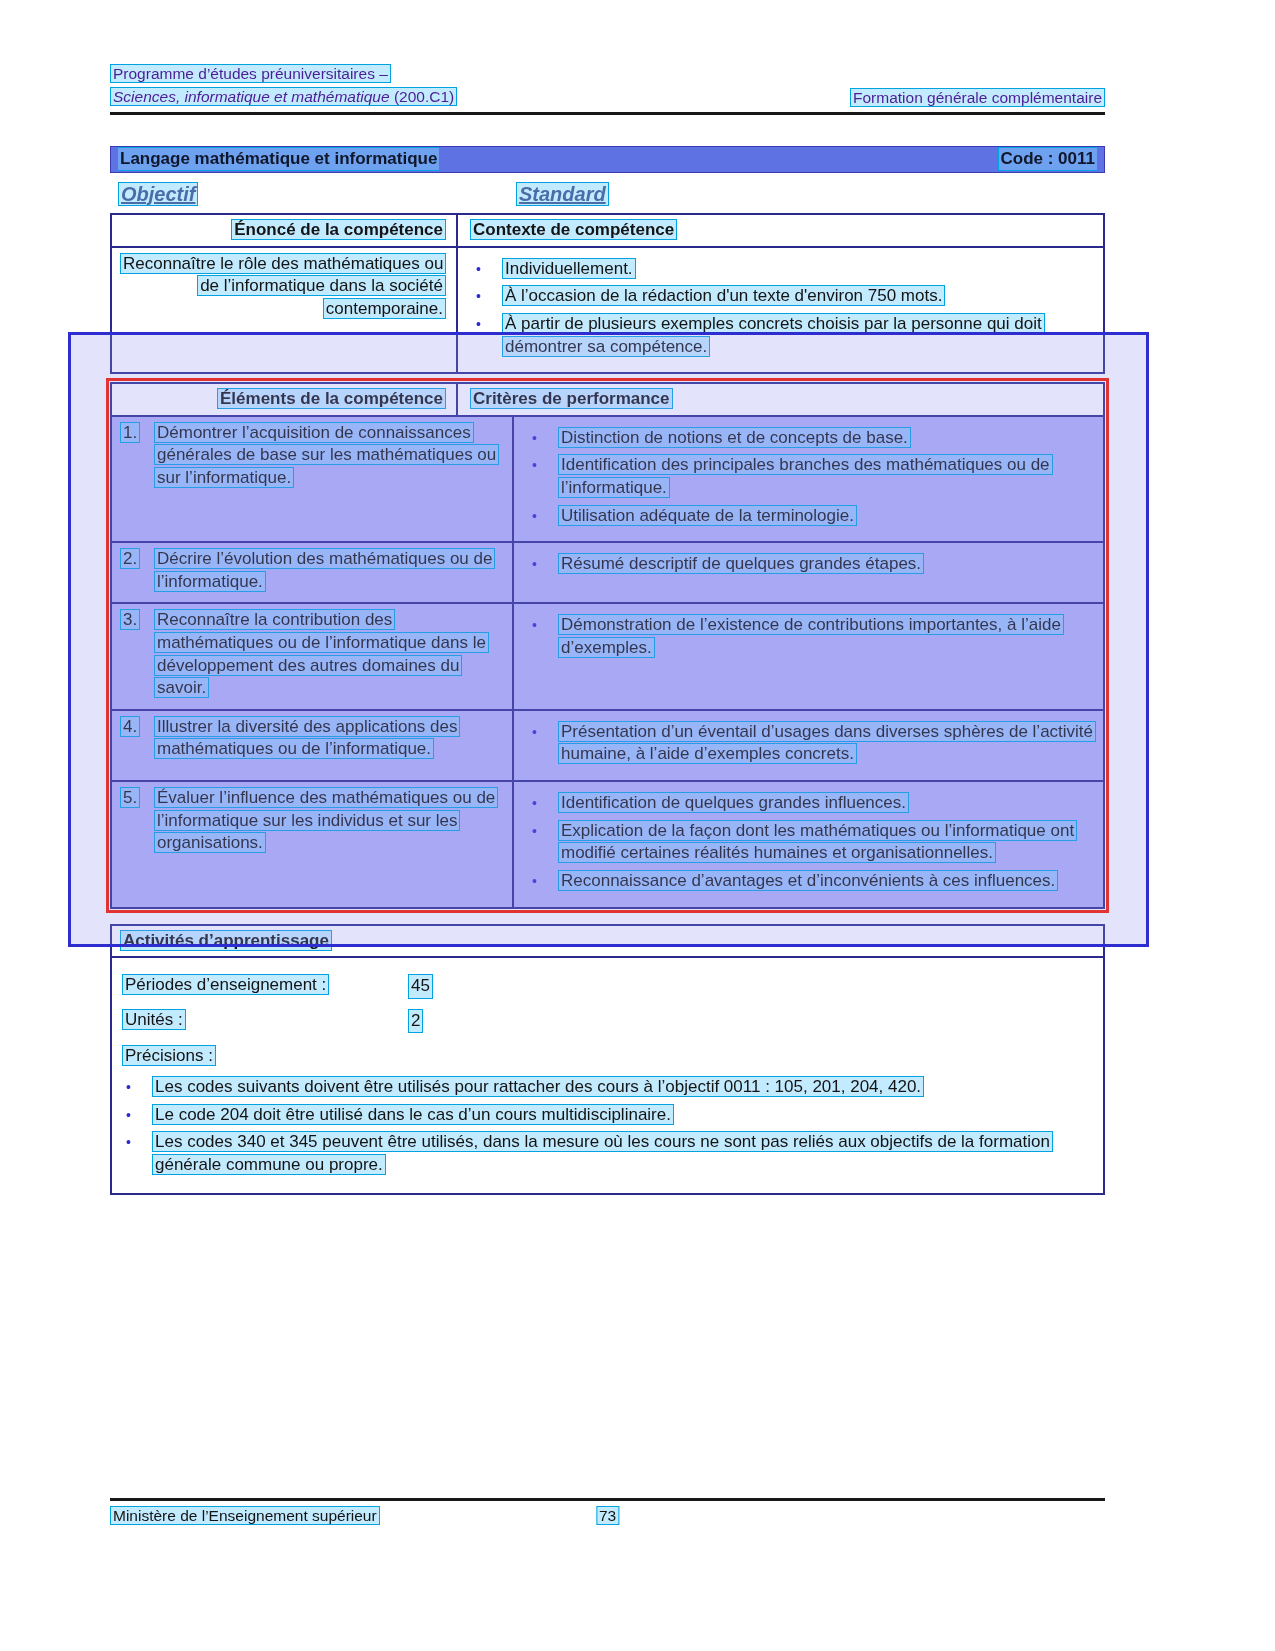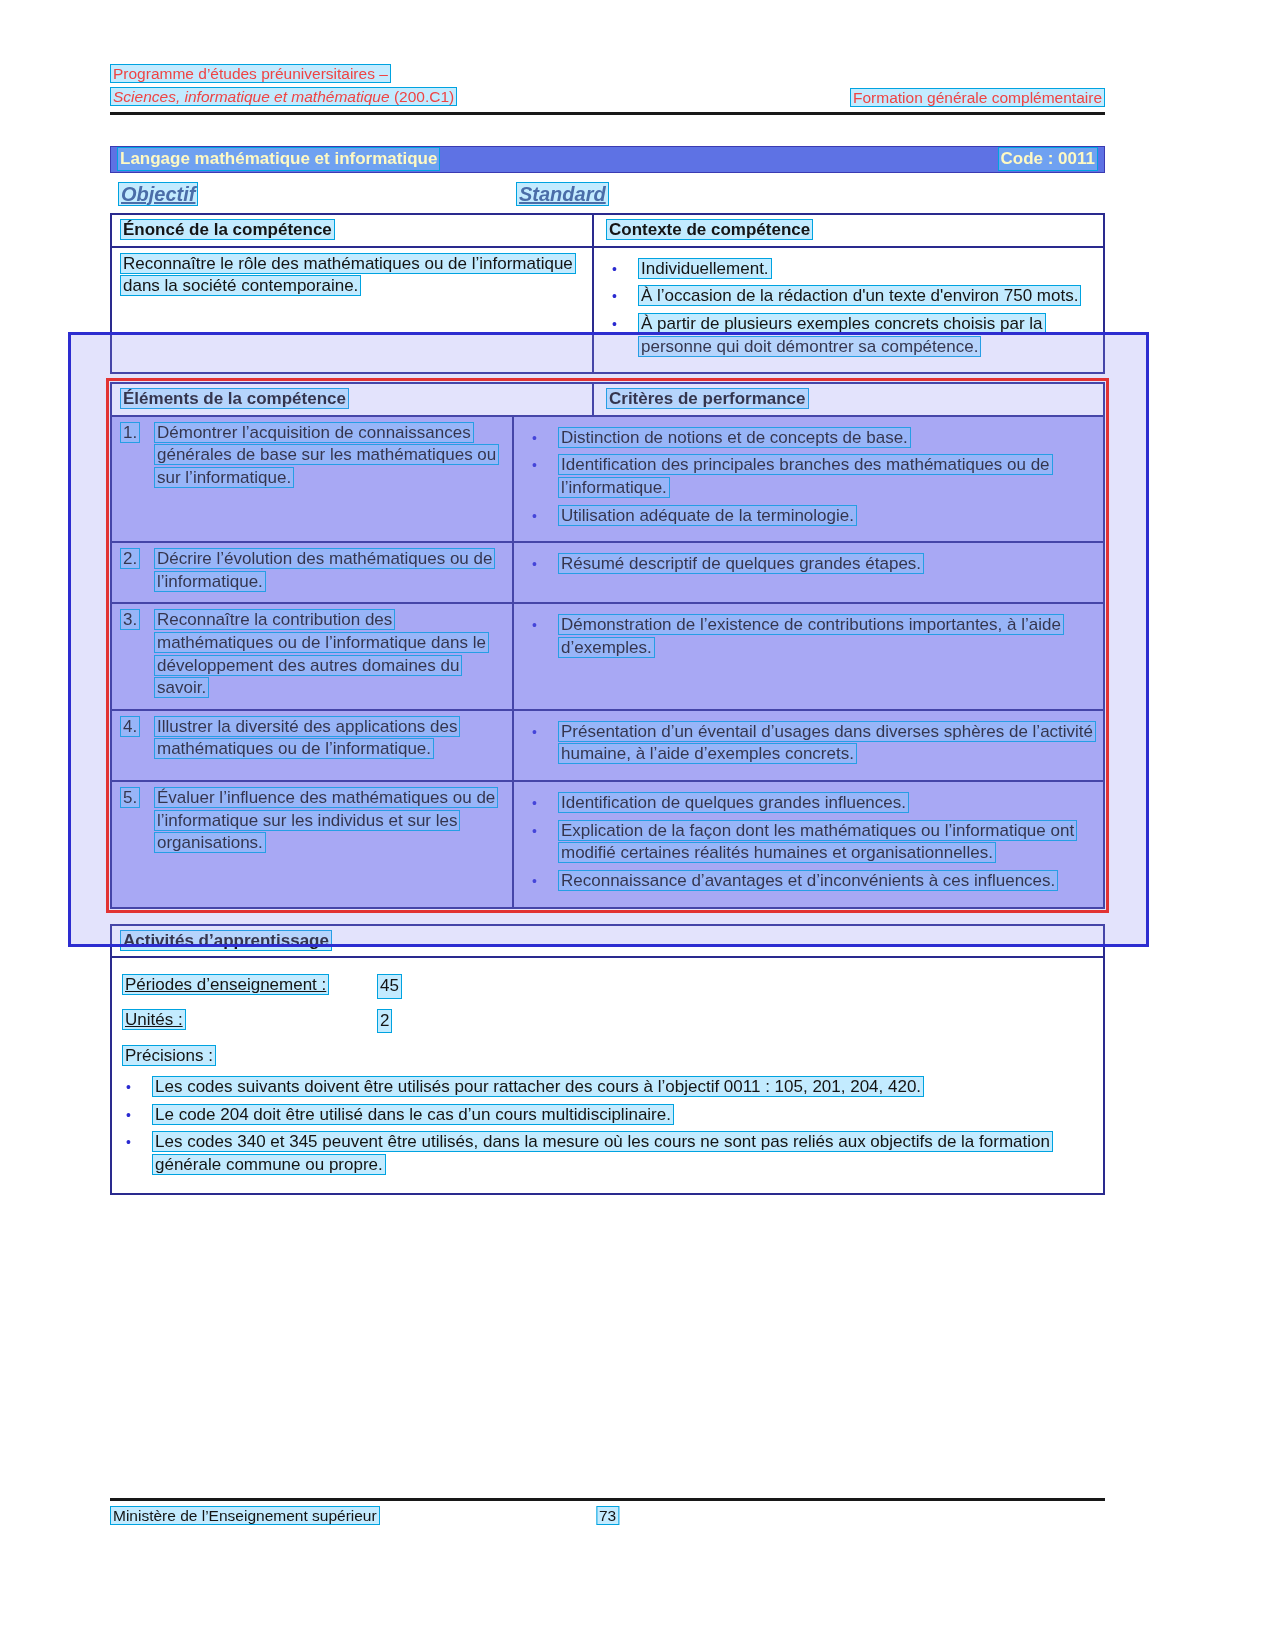--- a/index.html
+++ b/index.html
@@ -16,38 +16,38 @@
   .hl {
     background: rgba(130, 214, 255, 0.48);
     border: 1px solid #00a3e0;
     padding: 0 2px;
     box-decoration-break: clone;
     -webkit-box-decoration-break: clone;
   }
 
   
   .doc-header { margin-top:62px; display:flex; justify-content:space-between; align-items:flex-end;
-                font-size:15.5px; color:#ef4444; }
+                font-size:15.5px; color:#4c1d95; }
   .doc-header .hleft { line-height:1.5; }
   .rule { border:none; border-top:3px solid #181818; margin:3px 0 0 0; }
 
   
   .title-bar { margin-top:31px; background:#5e72e4; border:1px solid #3a3ab2; height:27px;
                display:flex; align-items:center; justify-content:space-between;
-               padding:0 6px; font-weight:bold; color:#fef9c3; }
+               padding:0 6px; font-weight:bold; color:#0f172a; }
 
   
   .col-heads { display:flex; margin-top:8px; font-size:20px; font-weight:bold;
                font-style:italic; color:#4a6da8;text-decoration:underline; }
   .head-obj { margin-left:8px; width:398px; }
 
   
   .tbl { border:2px solid #2a2a8e; margin-top:6px; background:#fff; }
   .trow { display:flex; }
-  .cl { width:480px; padding:5px 10px 0 8px; }
+  .cl { width:344px; padding:5px 10px 0 8px;text-align:right; }
   .cr { flex:1; border-left:2px solid #2a2a8e; padding:5px 8px 9px 12px; }
   .thead .cl, .thead .cr { font-weight:bold; padding-top:4px; padding-bottom:4px; }
   .thead { border-bottom:2px solid #2a2a8e; }
 
   
   .b-item { display:flex; margin:5px 0; }
   .b-marker { flex:0 0 32px; padding-left:6px; color:#2a2ad0; font-size:14px; padding-top:2px; }
   .b-marker::before { content:"•"; }
   .b-text { flex:1; }
 
@@ -65,21 +65,21 @@
   .el-left { width:400px; display:flex; padding:5px 6px 9px 8px; }
   .el-num { flex:0 0 34px; }
   .el-text { flex:1; }
   .el-right { flex:1; border-left:2px solid #2a2a8e; padding:5px 8px 9px 12px; }
 
   
   .act-tbl { border:2px solid #2a2a8e; margin-top:15px; background:#fff; }
   .act-head { font-weight:bold; padding:4px 8px; border-bottom:2px solid #2a2a8e; }
   .act-body { padding:6px 8px 12px 8px; }
   .field { display:flex; margin:10px 0; }
-  .f-label-box { width:255px; margin-left:2px;text-decoration:underline; }
+  .f-label-box { width:286px; margin-left:2px; }
   .precisions { margin:12px 0 8px 2px; }
 
   
   .footer { position:absolute; left:110px; width:995px; top:1498px; font-size:15.5px; }
   .f-rule { border:none; border-top:3px solid #181818; margin:0 0 5px 0; }
   .f-line { position:relative; }
   .f-page { position:absolute; left:50%; transform:translateX(-50%); }
 </style>
 </head>
 <body>

